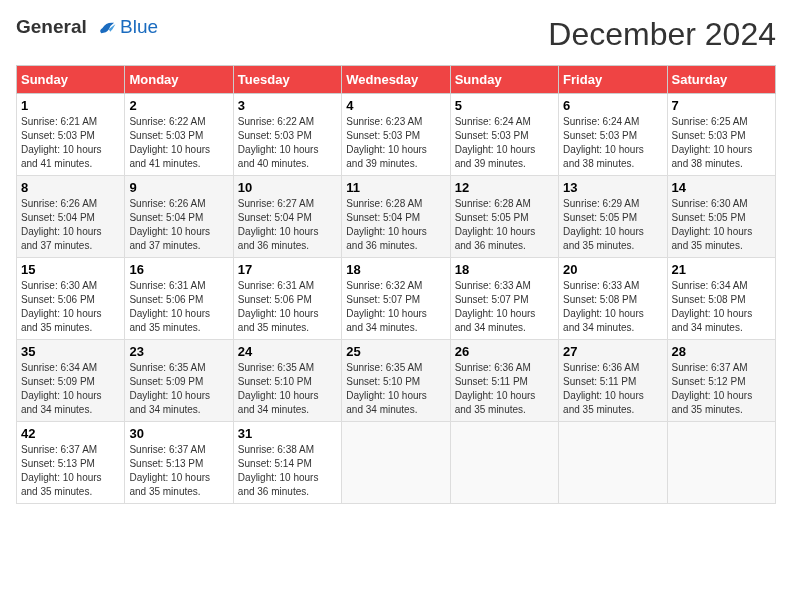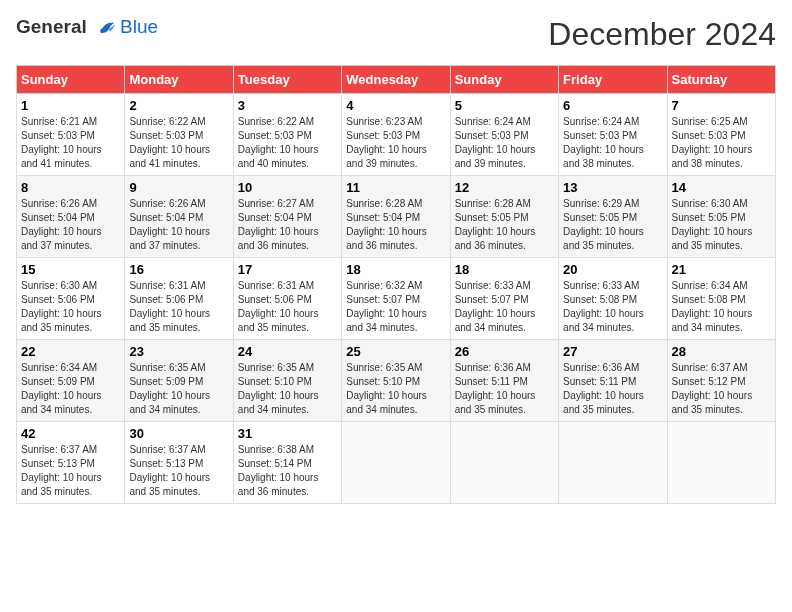--- a/index.html
+++ b/index.html
@@ -205,21 +205,21 @@
         <span class="day-number">20</span>
         <span class="day-info">Sunrise: 6:33 AM<br>Sunset: 5:08 PM<br>Daylight: 10 hours and 34 minutes.</span>
       </td>
         <td>
         <span class="day-number">21</span>
         <span class="day-info">Sunrise: 6:34 AM<br>Sunset: 5:08 PM<br>Daylight: 10 hours and 34 minutes.</span>
       </td>
       </tr>
       <tr>
         <td>
-        <span class="day-number">22</span>
+        <span class="day-number">35</span>
         <span class="day-info">Sunrise: 6:34 AM<br>Sunset: 5:09 PM<br>Daylight: 10 hours and 34 minutes.</span>
       </td>
         <td>
         <span class="day-number">23</span>
         <span class="day-info">Sunrise: 6:35 AM<br>Sunset: 5:09 PM<br>Daylight: 10 hours and 34 minutes.</span>
       </td>
         <td>
         <span class="day-number">24</span>
         <span class="day-info">Sunrise: 6:35 AM<br>Sunset: 5:10 PM<br>Daylight: 10 hours and 34 minutes.</span>
       </td>

